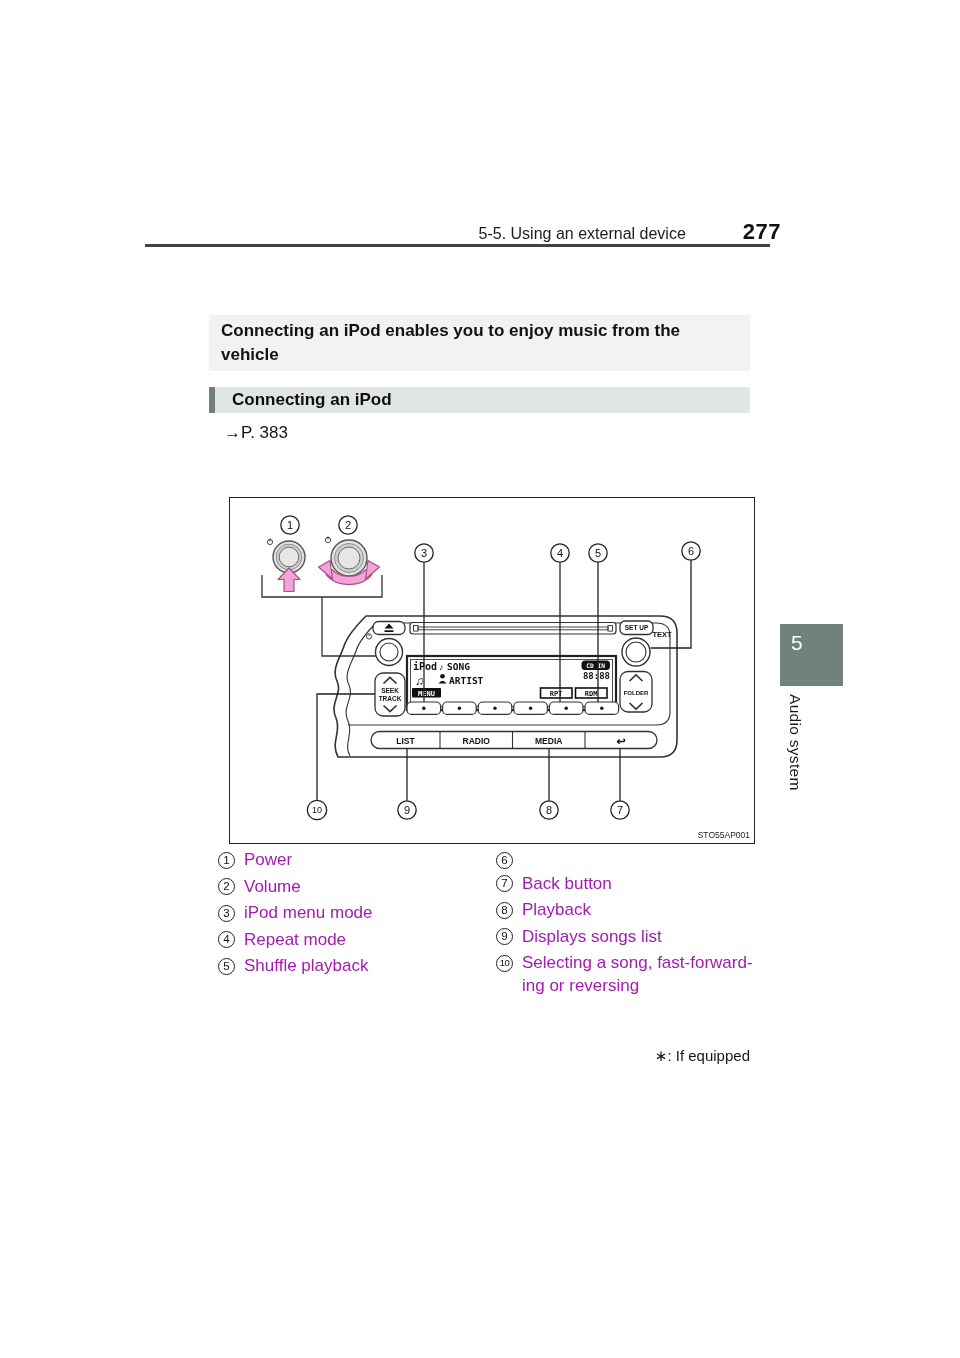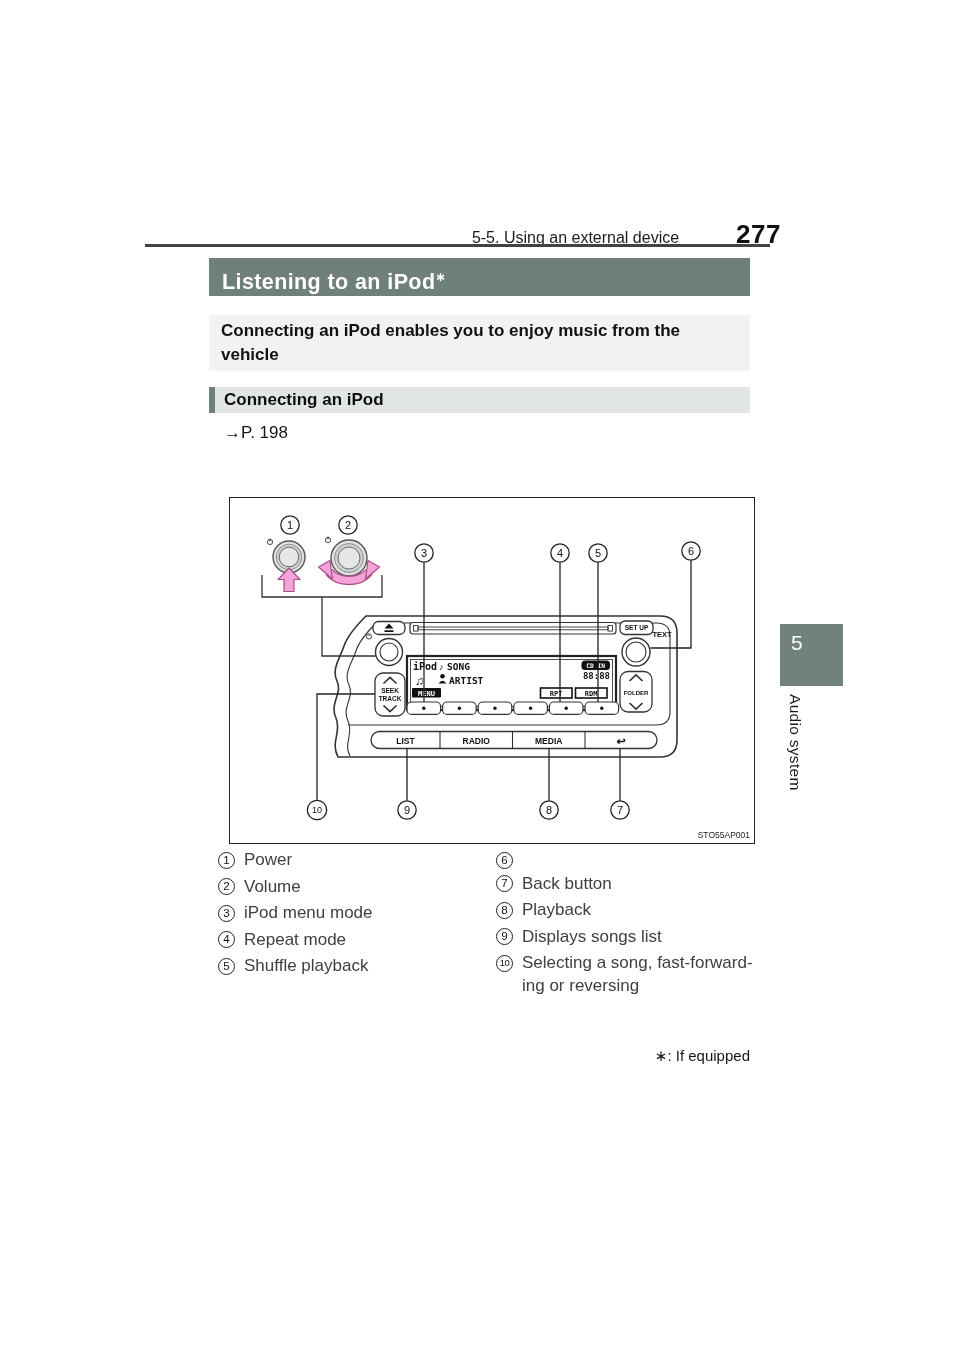--- a/index.html
+++ b/index.html
@@ -2,52 +2,52 @@
 <html><head>
 <meta charset="utf-8">
 <style>
   html,body{margin:0;padding:0;background:#fff;}
   body{font-family:"Liberation Sans",sans-serif;color:#111;}
   .page{position:relative;width:960px;height:1358px;background:#fff;overflow:hidden;}
 
   
   .hdr{position:absolute;top:219px;left:156px;width:625px;display:flex;justify-content:flex-end;align-items:baseline;}
   .hdr .sec{font-size:16px;color:#1c1c1c;}
-  .hdr .pagenum{font-size:26px;font-weight:bold;margin-left:57px;letter-spacing:.5px;}
+  .hdr .pagenum{font-size:22px;font-weight:bold;margin-left:57px;letter-spacing:.5px;}
   .rule{position:absolute;top:244px;left:145px;width:625px;height:2.5px;background:#3f4442;}
 
   
   .titlebar{position:absolute;top:258px;left:209px;width:541px;height:38px;background:#6f7f7c;color:#fff;
     font-size:21.5px;font-weight:bold;line-height:38px;padding-left:13px;box-sizing:border-box;letter-spacing:.4px;}
   .titlebar sup{font-size:12px;vertical-align:8px;}
 
   
   .introbox{position:absolute;top:315px;left:209px;width:541px;background:#f1f2f1;box-sizing:border-box;
     padding:4px 12px 5px 12px;font-size:17px;font-weight:bold;line-height:23.5px;color:#121212;}
   .media-key{display:inline-block;background:#fff;border:1.5px solid #111;border-radius:8px;padding:1.5px;vertical-align:-3px;margin:0 7px;}
   .media-key-inner{display:flex;align-items:center;justify-content:center;width:62px;height:9px;border:1px solid #111;border-radius:5px;
     font-size:7px;font-weight:bold;letter-spacing:.5px;}
 
   
   .sechdr{position:absolute;left:209px;width:541px;height:26px;background:#e1e5e4;box-sizing:border-box;
-    border-left:6px solid #6f7f7c;font-size:17px;font-weight:bold;line-height:26px;padding-left:9px;color:#0e0e0e;}
+    border-left:6px solid #6f7f7c;font-size:17px;font-weight:bold;line-height:26px;padding-left:17px;color:#0e0e0e;}
   .ref{position:absolute;left:224px;top:423px;font-size:17px;color:#161616;}
 
   
   .diagram{position:absolute;top:497px;left:229px;width:526px;height:347px;border:1.3px solid #222;box-sizing:border-box;background:#fff;}
 
   
   .legend-col{position:absolute;top:849px;}
   .legend-left{left:218px;width:265px;}
   .legend-right{left:496px;width:258px;}
   .litem{display:flex;align-items:flex-start;margin-bottom:4px;line-height:22.5px;}
   .lnum{flex:0 0 auto;width:17px;height:17px;border:1.4px solid #222;border-radius:50%;box-sizing:border-box;
     display:flex;align-items:center;justify-content:center;font-size:11.5px;margin-top:2.5px;margin-right:9px;color:#111;}
   .lnum.small{font-size:9.5px;letter-spacing:-.5px;}
-  .ltext{font-size:17px;color:#404040;white-space:pre-line;}
+  .ltext{font-size:17px;color:#a21caf;white-space:pre-line;}
   .legend-right .ltext{width:232px;text-align:justify;}
 
   .footnote{position:absolute;top:1047px;right:210px;font-size:15px;color:#161616;}
   .footer{position:absolute;top:1225px;left:140px;font-size:16.5px;color:#222;letter-spacing:.2px;}
 
   
   .tab5{position:absolute;top:624px;left:780px;width:63px;height:62px;background:#71817e;color:#fff;
     font-size:21px;box-sizing:border-box;padding:7px 0 0 11px;}
   .tablabel{position:absolute;top:694px;left:786px;writing-mode:vertical-rl;font-size:15.5px;color:#1a1a1a;letter-spacing:.3px;}
 
@@ -58,33 +58,30 @@
 <body>
 
 <div class="page">
 
   <div class="hdr">
     <span class="sec">5-5. Using an external device</span>
     <span class="pagenum">277</span>
   </div>
   <div class="rule"></div>
 
-  <div class="titlebar">
-    <span>Listening to an iPod</span><sup>∗</sup>
-  </div>
 
   <div class="introbox">
     <div>Connecting an iPod enables you to enjoy music from the vehicle</div>
   </div>
 
   <div class="sechdr" style="top:387px;">
     <span>Connecting an iPod</span>
   </div>
 
-  <div class="ref">→P. 198</div>
+  <div class="ref">→P. 383</div>
 
 
   <div class="diagram">
   <svg width="523" height="344" viewBox="0 0 523 344">
 
     <path d="M136,118 H430 Q447,118 447,135 V242 Q447,259 430,259 H108
              C100,244 112,234 106,220 C99,205 113,196 107,183 C101,171 111,158 114,148
              C117,139 127,127 136,118 Z" fill="#fff" stroke="#333" stroke-width="1.6"></path>
 
     <path d="M147,124 C138,133 129,143 126,153 C123,163 113,175 119,187

